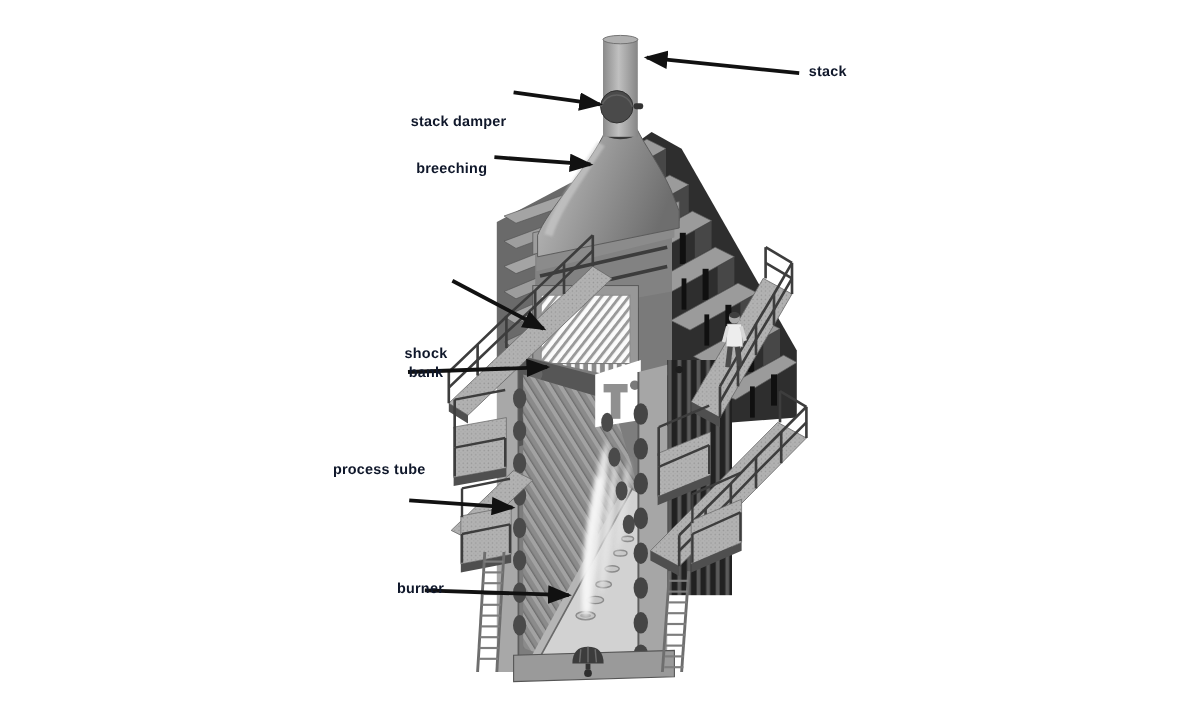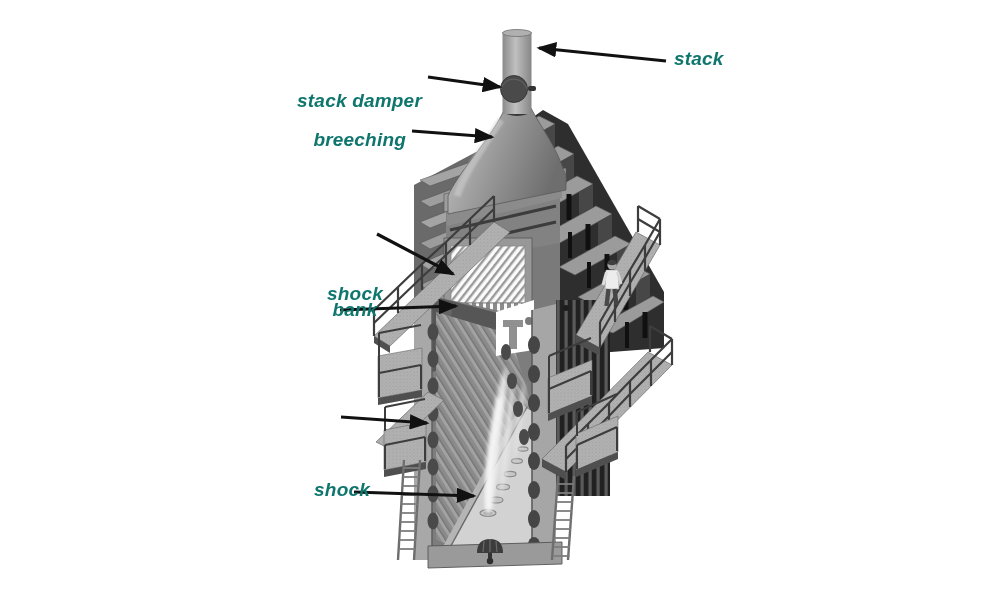--- a/index.html
+++ b/index.html
@@ -2,22 +2,22 @@
 <html><head>
 <meta charset="utf-8">
 <style>
   html,body{margin:0;padding:0;background:#ffffff;}
   .stage{
     position:relative;width:1000px;height:600px;background:#ffffff;overflow:hidden;
     font-family:"Liberation Sans",sans-serif;
   }
   .stage svg{position:absolute;left:0;top:0;}
   .lbl{
-    position:absolute;font-size:19px;font-weight:700;color:#0f766e;
-    line-height:16px;letter-spacing:.2px;white-space:normal;font-style:italic;
+    position:absolute;font-size:12px;font-weight:700;color:#0f172a;
+    line-height:16px;letter-spacing:.2px;white-space:normal;
   }
   .lbl.r{text-align:right;}
   .lbl.c{text-align:center;}
   .lbl.l{text-align:left;}
   #lbl-stack-damper{left:278px;top:67px;width:144px;margin-top:26px;}
   #lbl-breeching{left:278px;top:132px;width:128px;}
   #lbl-convection{left:300px;top:203px;width:96px;}
   #lbl-shock{left:281px;top:286px;width:60px;margin-left:44px;}
   #lbl-process{left:277px;top:383px;width:78px;}
   #lbl-burner{left:280px;top:482px;width:90px;}
@@ -397,15 +397,16 @@
     <line x1="340" y1="310" x2="456" y2="306" marker-end="url(#ah)"></line>
     <line x1="341" y1="417" x2="427" y2="423" marker-end="url(#ah)"></line>
     <line x1="354" y1="492" x2="474" y2="496" marker-end="url(#ah)"></line>
     <line x1="666" y1="61" x2="539" y2="48" marker-end="url(#ah)"></line>
   </g>
 </svg>
 
   <div class="lbl r" id="lbl-stack-damper">stack damper</div>
   <div class="lbl r" id="lbl-breeching">breeching</div>
   <div class="lbl c" id="lbl-shock">shock bank</div>
-  <div class="lbl r" id="lbl-burner">shock</div>
+  <div class="lbl c" id="lbl-process">process tube</div>
+  <div class="lbl r" id="lbl-burner">burner</div>
   <div class="lbl l" id="lbl-stack">stack</div>
 </div>
 
 </body></html>

